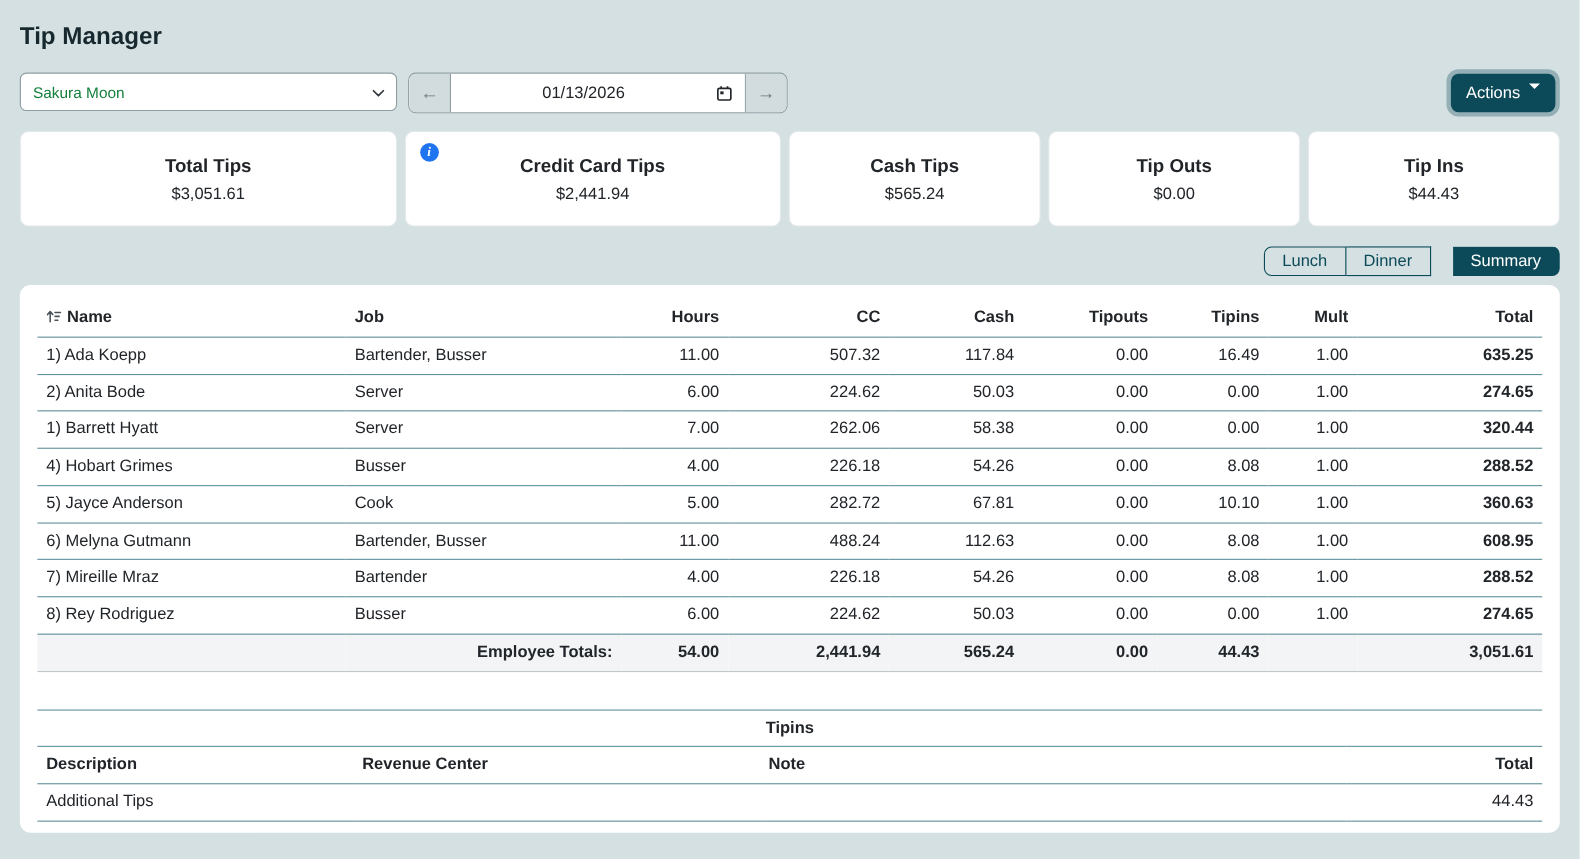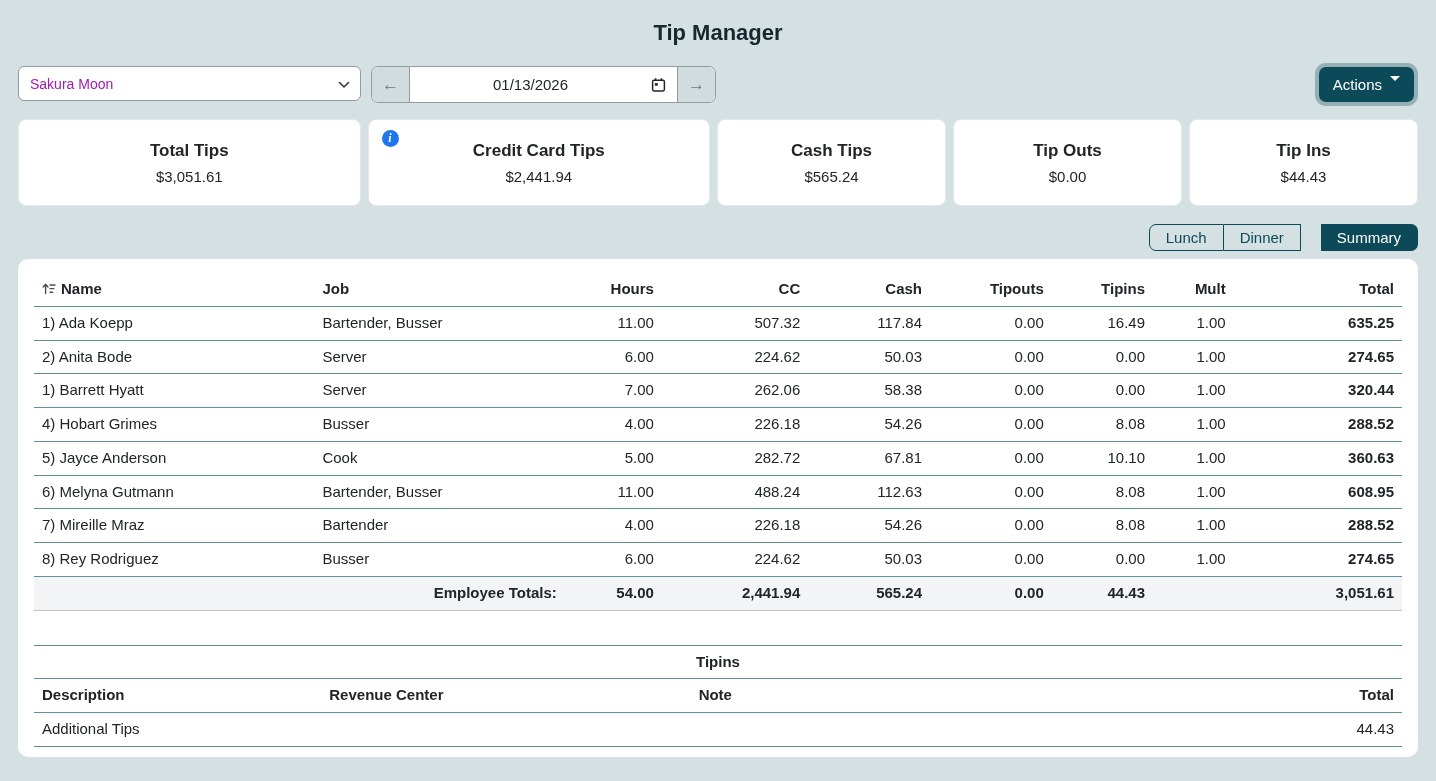--- a/index.html
+++ b/index.html
@@ -9,21 +9,20 @@
     font-family:"Liberation Sans", sans-serif;
     color:#212529;
   }
   .app { padding:0 18px; }
 
   .page-title {
     margin-top:20px;
     font-size:22px;
     font-weight:700;
     color:#17292e;
-    text-align:center;
   }
 
   
   .controls-row {
     margin-top:20px;
     display:flex;
     justify-content:space-between;
     align-items:center;
   }
   .controls-left { display:flex; gap:10px; }
@@ -31,21 +30,21 @@
   .select-wrap { position:relative; width:343px; }
   .select-wrap select {
     width:100%; height:35px;
     appearance:none; -webkit-appearance:none;
     background:#fff;
     border:1px solid #8d9da2;
     border-radius:6px;
     padding:0 30px 0 11px;
     font-size:14px;
     font-family:"Liberation Sans", sans-serif;
-    color:#a21caf;
+    color:#15803d;
     cursor:pointer;
   }
   .select-wrap .chevron {
     position:absolute; right:11px; top:50%; transform:translateY(-50%);
     pointer-events:none;
   }
 
   .date-group {
     display:flex;
     height:37px;

